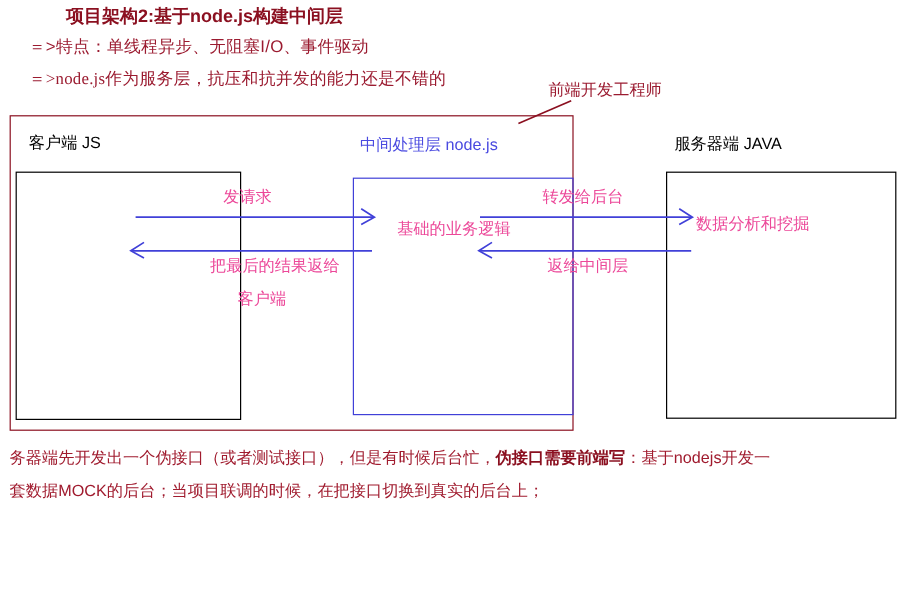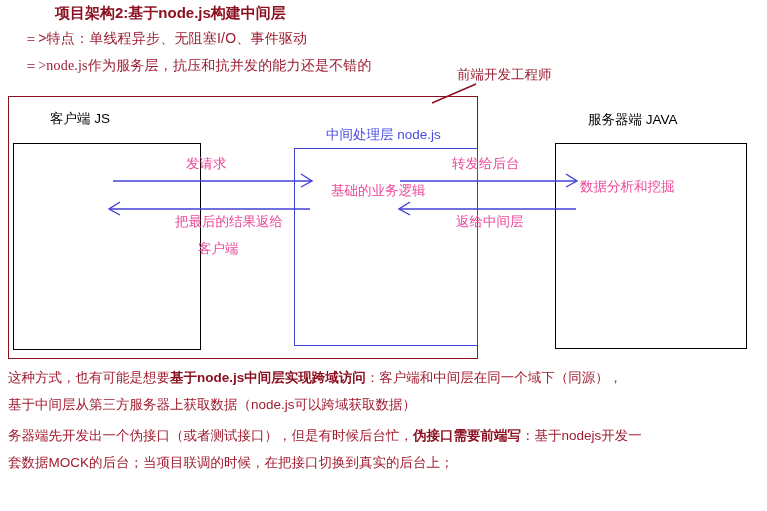--- a/index.html
+++ b/index.html
@@ -59,24 +59,23 @@
   #diagram-svg {
     left: 0; top: 0;
     width: 767px; height: 511px;
     pointer-events: none;
   }
 
   
   .box-caption {
     font-size: 13.5px;
     white-space: nowrap;
-    margin-left: 26px;
   }
   #caption-client { left: 24px; top: 110px; color: #000000; }
-  #caption-middle { left: 300px; top: 126px; color: #4a4ae0; }
+  #caption-middle { left: 300px; top: 112px; color: #4a4ae0; }
   #caption-server { left: 562px; top: 111px; color: #000000; }
 
   
   #client-box {
     left: 13px; top: 143px;
     width: 188px; height: 207px;
     border: 1.5px solid #000000;
     box-sizing: border-box;
   }
   #middle-box {
@@ -160,21 +159,17 @@
 
 <div class="abs flow-label" id="label-send-request">发请求</div>
 <div class="abs flow-label" id="label-return-client1">把最后的结果返给</div>
 <div class="abs flow-label" id="label-return-client2">客户端</div>
 <div class="abs flow-label" id="label-basic-logic">基础的业务逻辑</div>
 <div class="abs flow-label" id="label-forward-back">转发给后台</div>
 <div class="abs flow-label" id="label-return-middle">返给中间层</div>
 <div class="abs flow-label" id="label-data-analysis">数据分析和挖掘</div>
 
 <div class="abs" id="bottom-text">
-  <div id="para-group-1">
-      <div class="para-line"><span>这种方式，也有可能是想要</span><b>基于node.js中间层实现跨域访问</b><span>：客户端和中间层在同一个域下（同源），</span></div>
-      <div class="para-line"><span>基于中间层从第三方服务器上获取数据（node.js可以跨域获取数据）</span></div>
-    </div>
   <div id="para-group-2">
       <div class="para-line"><span>务器端先开发出一个伪接口（或者测试接口），但是有时候后台忙，</span><b>伪接口需要前端写</b><span>：基于nodejs开发一</span></div>
       <div class="para-line"><span>套数据MOCK的后台；当项目联调的时候，在把接口切换到真实的后台上；</span></div>
     </div>
 </div>
 
 </body></html>

